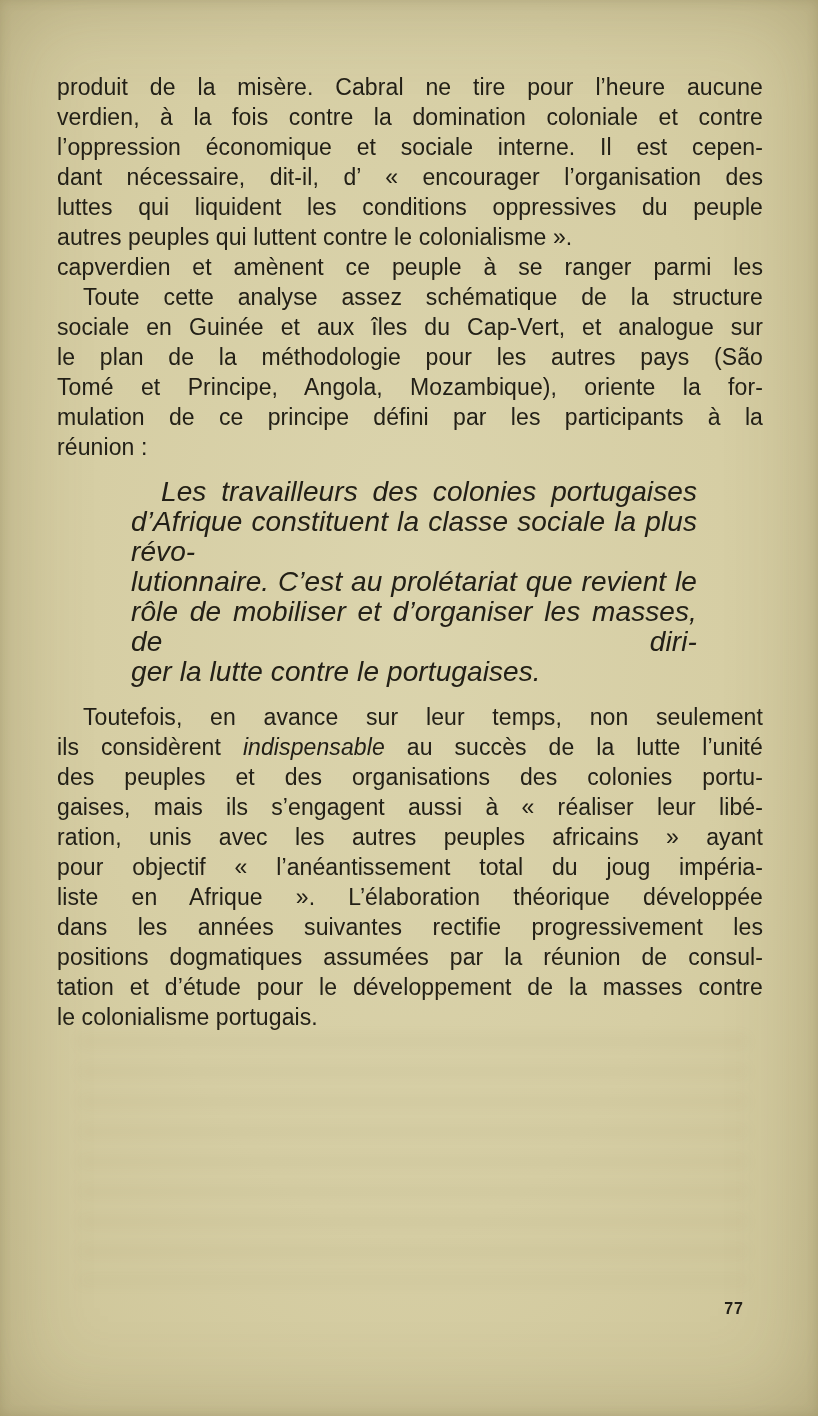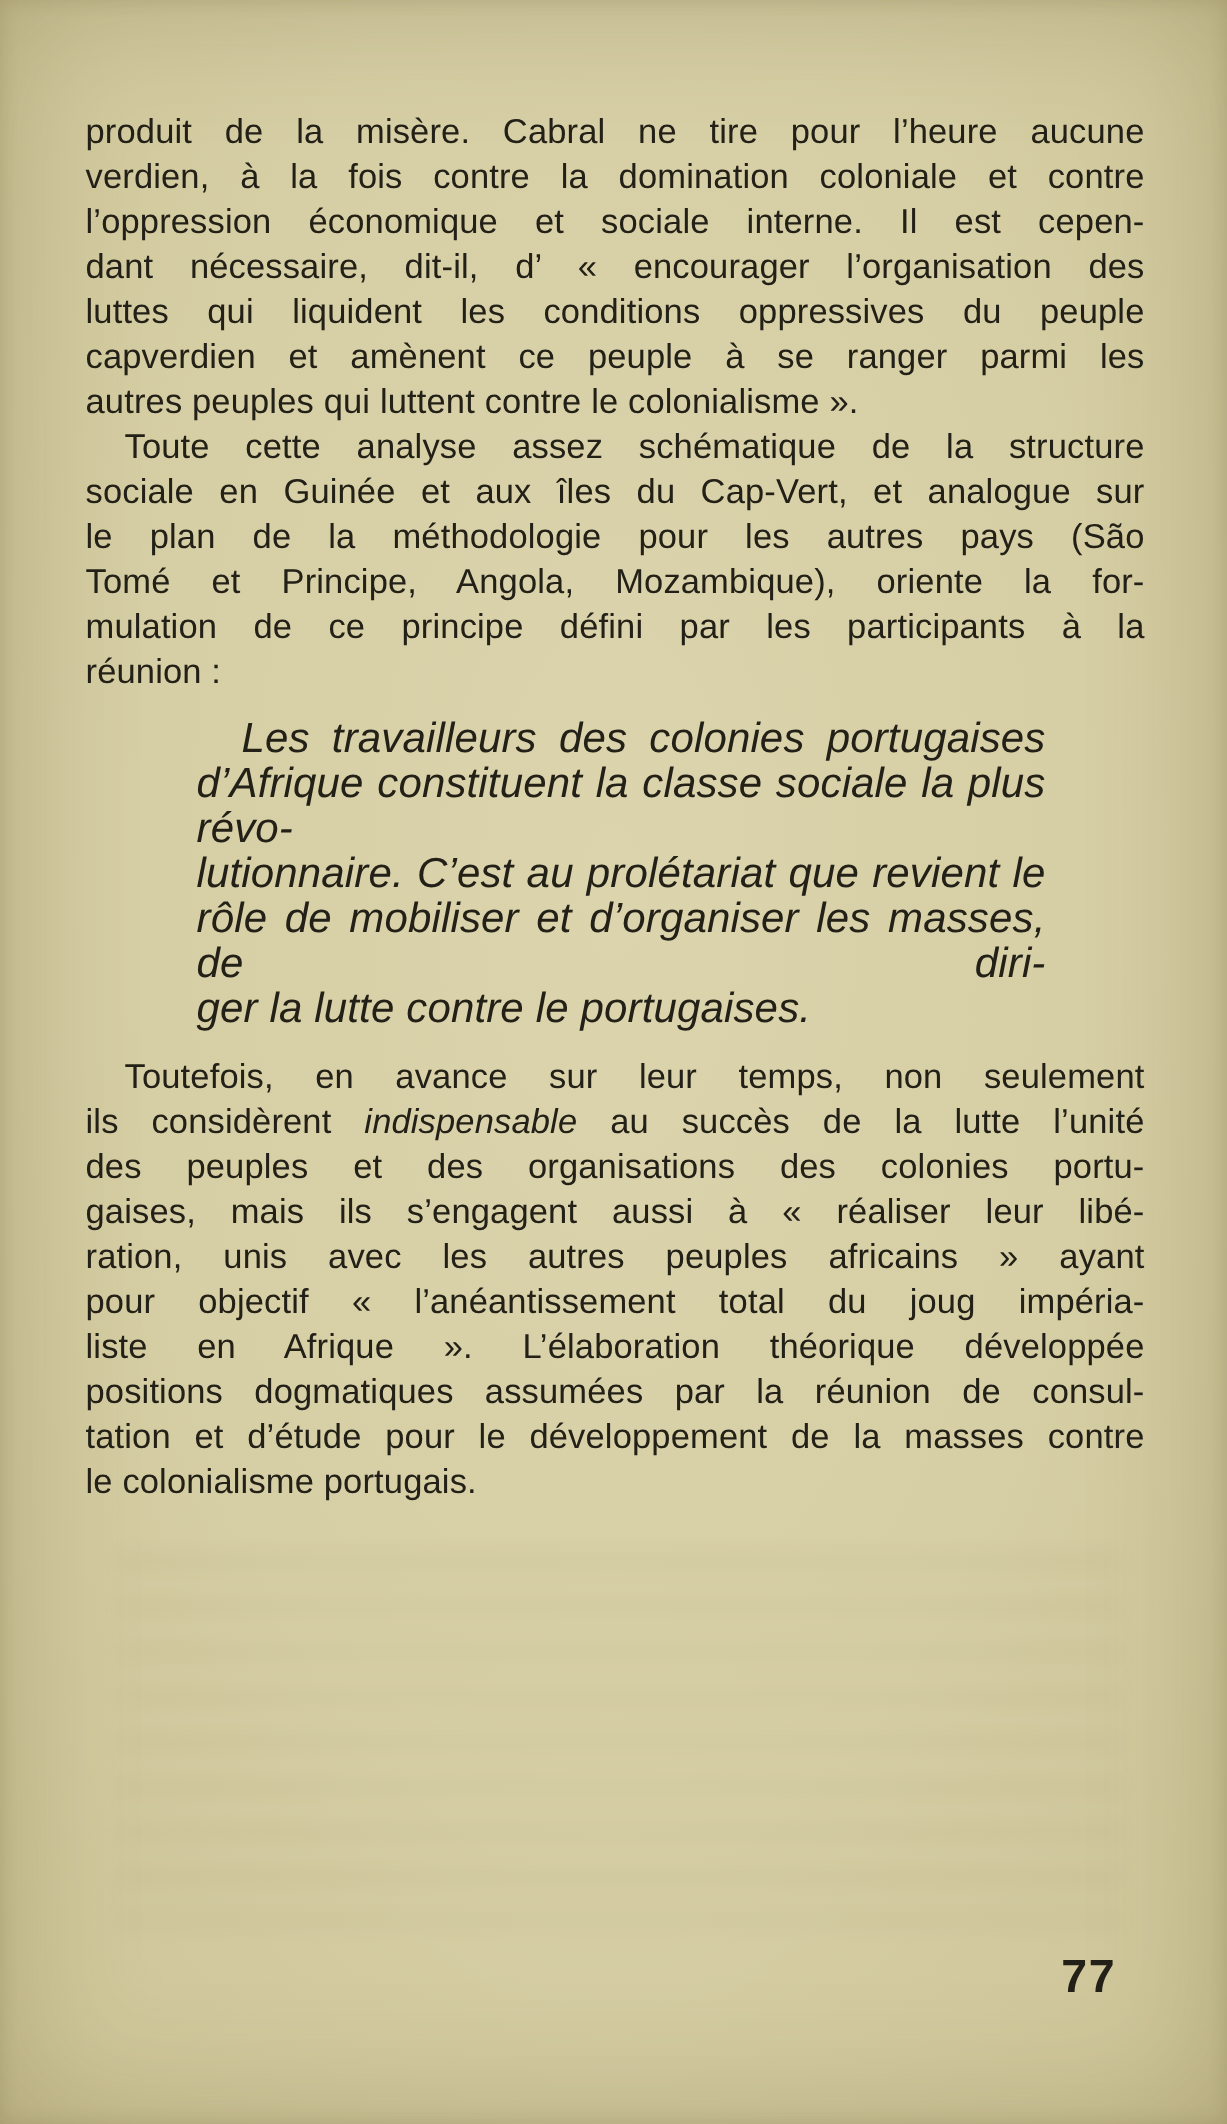--- a/index.html
+++ b/index.html
@@ -47,21 +47,21 @@
     line-height: 30px;
   }
   .para.quote .line.first { padding-left: 30px; }
 
   .line i { font-style: italic; }
 
   .page-number {
     position: absolute;
     top: 1300px;
     right: 74px;
-    font-size: 31px;
+    font-size: 16px;
     font-weight: 700;
     letter-spacing: 1px;
   }
 
   
   .bleed-through {
     position: absolute;
     left: 78px;
     top: 1035px;
     width: 670px;
@@ -80,22 +80,22 @@
 <body>
 
 <div class="page">
   <div class="text-block">
       <div class="para body">
         <div class="line first">produit de la misère. Cabral ne tire pour l’heure aucune</div>
         <div class="line">verdien, à la fois contre la domination coloniale et contre</div>
         <div class="line">l’oppression économique et sociale interne. Il est cepen-</div>
         <div class="line">dant nécessaire, dit-il, d’ « encourager l’organisation des</div>
         <div class="line">luttes qui liquident les conditions oppressives du peuple</div>
+        <div class="line last">autres peuples qui luttent contre le colonialisme ».</div>
         <div class="line">capverdien et amènent ce peuple à se ranger parmi les</div>
-        <div class="line last">autres peuples qui luttent contre le colonialisme ».</div>
       </div>
       <div class="para body indent">
         <div class="line first">Toute cette analyse assez schématique de la structure</div>
         <div class="line">sociale en Guinée et aux îles du Cap-Vert, et analogue sur</div>
         <div class="line">le plan de la méthodologie pour les autres pays (São</div>
         <div class="line">Tomé et Principe, Angola, Mozambique), oriente la for-</div>
         <div class="line">mulation de ce principe défini par les participants à la</div>
         <div class="line last">réunion :</div>
       </div>
       <div class="para quote indent">
@@ -106,20 +106,21 @@
         <div class="line last">ger la lutte contre le portugaises.</div>
       </div>
       <div class="para body indent">
         <div class="line first">Toutefois, en avance sur leur temps, non seulement</div>
         <div class="line">ils considèrent <i>indispensable</i> au succès de la lutte l’unité</div>
         <div class="line">des peuples et des organisations des colonies portu-</div>
         <div class="line">gaises, mais ils s’engagent aussi à « réaliser leur libé-</div>
         <div class="line">ration, unis avec les autres peuples africains » ayant</div>
         <div class="line">pour objectif « l’anéantissement total du joug impéria-</div>
         <div class="line">liste en Afrique ». L’élaboration théorique développée</div>
+        <div class="line">dans les années suivantes rectifie progressivement les</div>
         <div class="line">positions dogmatiques assumées par la réunion de consul-</div>
         <div class="line">tation et d’étude pour le développement de la masses contre</div>
         <div class="line last">le colonialisme portugais.</div>
       </div>
     </div>
   <div class="bleed-through"></div>
   <div class="page-number">77</div>
 </div>
 
 </body></html>

